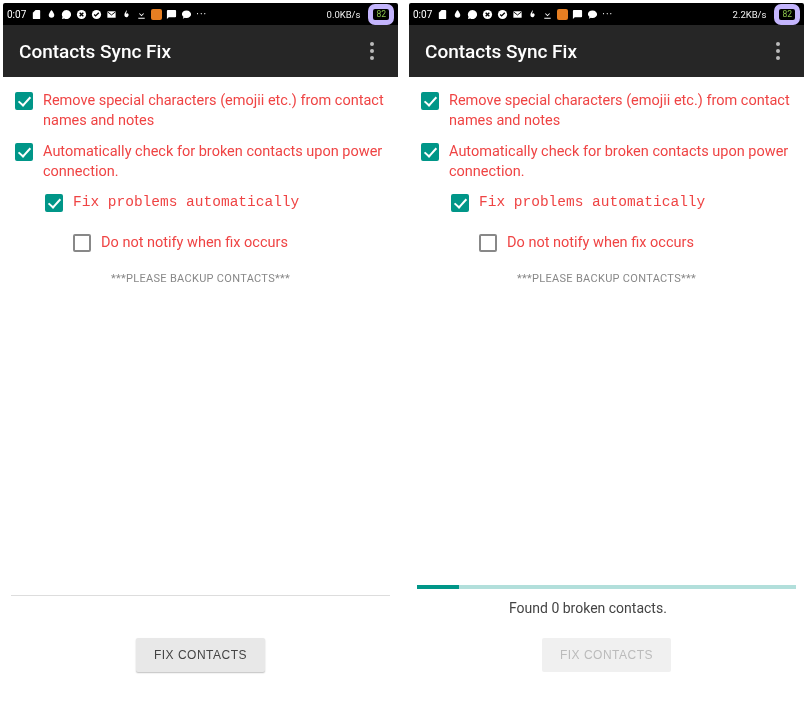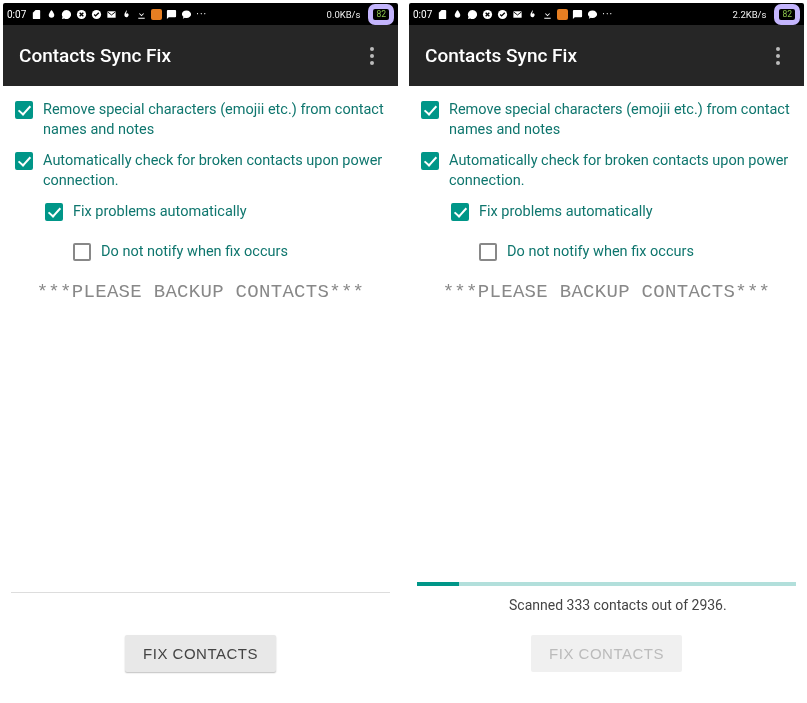--- a/index.html
+++ b/index.html
@@ -35,55 +35,55 @@
   .status-time { font-weight: 400; margin-right: 2px; }
   .status-icons { display: flex; align-items: center; gap: 4px; flex: 1; }
   .status-icons .ico { width: 11px; height: 11px; display:inline-block; }
   .status-right { display:flex; align-items:center; gap:2px; margin-left:auto; }
   .kbps { font-size: 9.5px; color:#eee; }
   .battery-pill {
     border: 5px solid #c4b5fd; border-radius: 7px; padding: 0 3px;
     font-size: 8.5px; color: #8bc34a; line-height: 11px;
   }
   .app-bar {
-    height: 61px;
+    height: 52px;
     background: #262626;
     color: #fff;
     display: flex;
     align-items: center;
     padding: 0 16px;
     box-shadow: 0 2px 3px rgba(0,0,0,.25);
   }
   .app-title { font-size: 19px; font-weight: 500; flex:1; }
   .overflow-dots { width:20px; display:flex; flex-direction:column; align-items:center; gap:3px; }
   .overflow-dots span { width:4px; height:4px; background:#bbb; border-radius:50%; }
   .content { flex:1; background:#fff; padding: 8px 8px 0 8px; display:flex; flex-direction:column; }
   .check-row { display:flex; align-items:flex-start; padding: 6px 4px; gap:10px; }
-  .check-row.indent1 { padding-left: 34px; }
+  .check-row.indent1 { padding-left: 34px; font-family: Liberation Mono, monospace; }
   .check-row.indent2 { padding-left: 62px; margin-top: 8px; }
   .cbox {
     width:18px; height:18px; border:2px solid #888; border-radius:2px;
     flex-shrink:0; position:relative; margin-top:1px;
   }
   .cbox.checked { background:#009688; border-color:#009688; }
   .cbox.checked::after {
     content:""; position:absolute; left:4px; top:0px;
     width:5px; height:10px; border:solid #fff; border-width:0 2.5px 2.5px 0;
     transform: rotate(42deg);
   }
-  .check-label { font-size: 14.5px; color:#0f766e; line-height:1.35; padding-top:0px; }
-  .backup-note { text-align:center; color:#888; font-size:19px; margin-top:14px; letter-spacing:.3px;font-family:Liberation Mono, monospace; }
+  .check-label { font-size: 14.5px; color:#ef4444; line-height:1.35; padding-top:0px; }
+  .backup-note { text-align:center; color:#888; font-size:11px; margin-top:14px; letter-spacing:.3px; }
   .bottom-area { margin-top:auto; }
   .divider { height:1.5px; background:#ddd; margin-bottom: 24px; }
   .progress-track { height:4px; background:#b2dfdb; position:relative; margin-bottom: 8px; }
   .progress-fill { position:absolute; left:0; top:0; height:100%; background:#009688; }
   .status-text { font-size:14px; color:#444; padding: 2px 0 2px 92px; line-height:1.35; }
   .fix-btn-row { display:flex; justify-content:center; padding: 18px 0 28px 0; }
   .fix-btn {
-    background:#e8e8e8; color:#444; font-size:15px; letter-spacing:.5px;
+    background:#e8e8e8; color:#444; font-size:12px; letter-spacing:.5px;
     padding: 10px 18px; border:none; border-radius:2px;
     box-shadow: 0 1px 1.5px rgba(0,0,0,.25);
   }
   .fix-btn.disabled { color:#bbb; box-shadow:none; background:#f0f0f0; }
   svg { display:block; }
 </style>
 </head>
 <body>
 
 <div class="phone">
@@ -258,19 +258,19 @@
     <div class="check-row indent2">
       <span class="cbox"></span>
       <span class="check-label">Do not notify when fix occurs</span>
     </div>
     <div class="backup-note">***PLEASE BACKUP CONTACTS***</div>
 
     <div class="bottom-area">
       <div class="progress-track">
         <div class="progress-fill" style="width:11%"></div>
       </div>
-      <div class="status-text">Scanned 333 contacts out of 2936.</div>
+      <div class="status-text">Found 0 broken contacts.</div>
       <div class="fix-btn-row">
         <button class="fix-btn disabled">FIX CONTACTS</button>
       </div>
     </div>
   </div>
 </div>
 
 </body></html>

